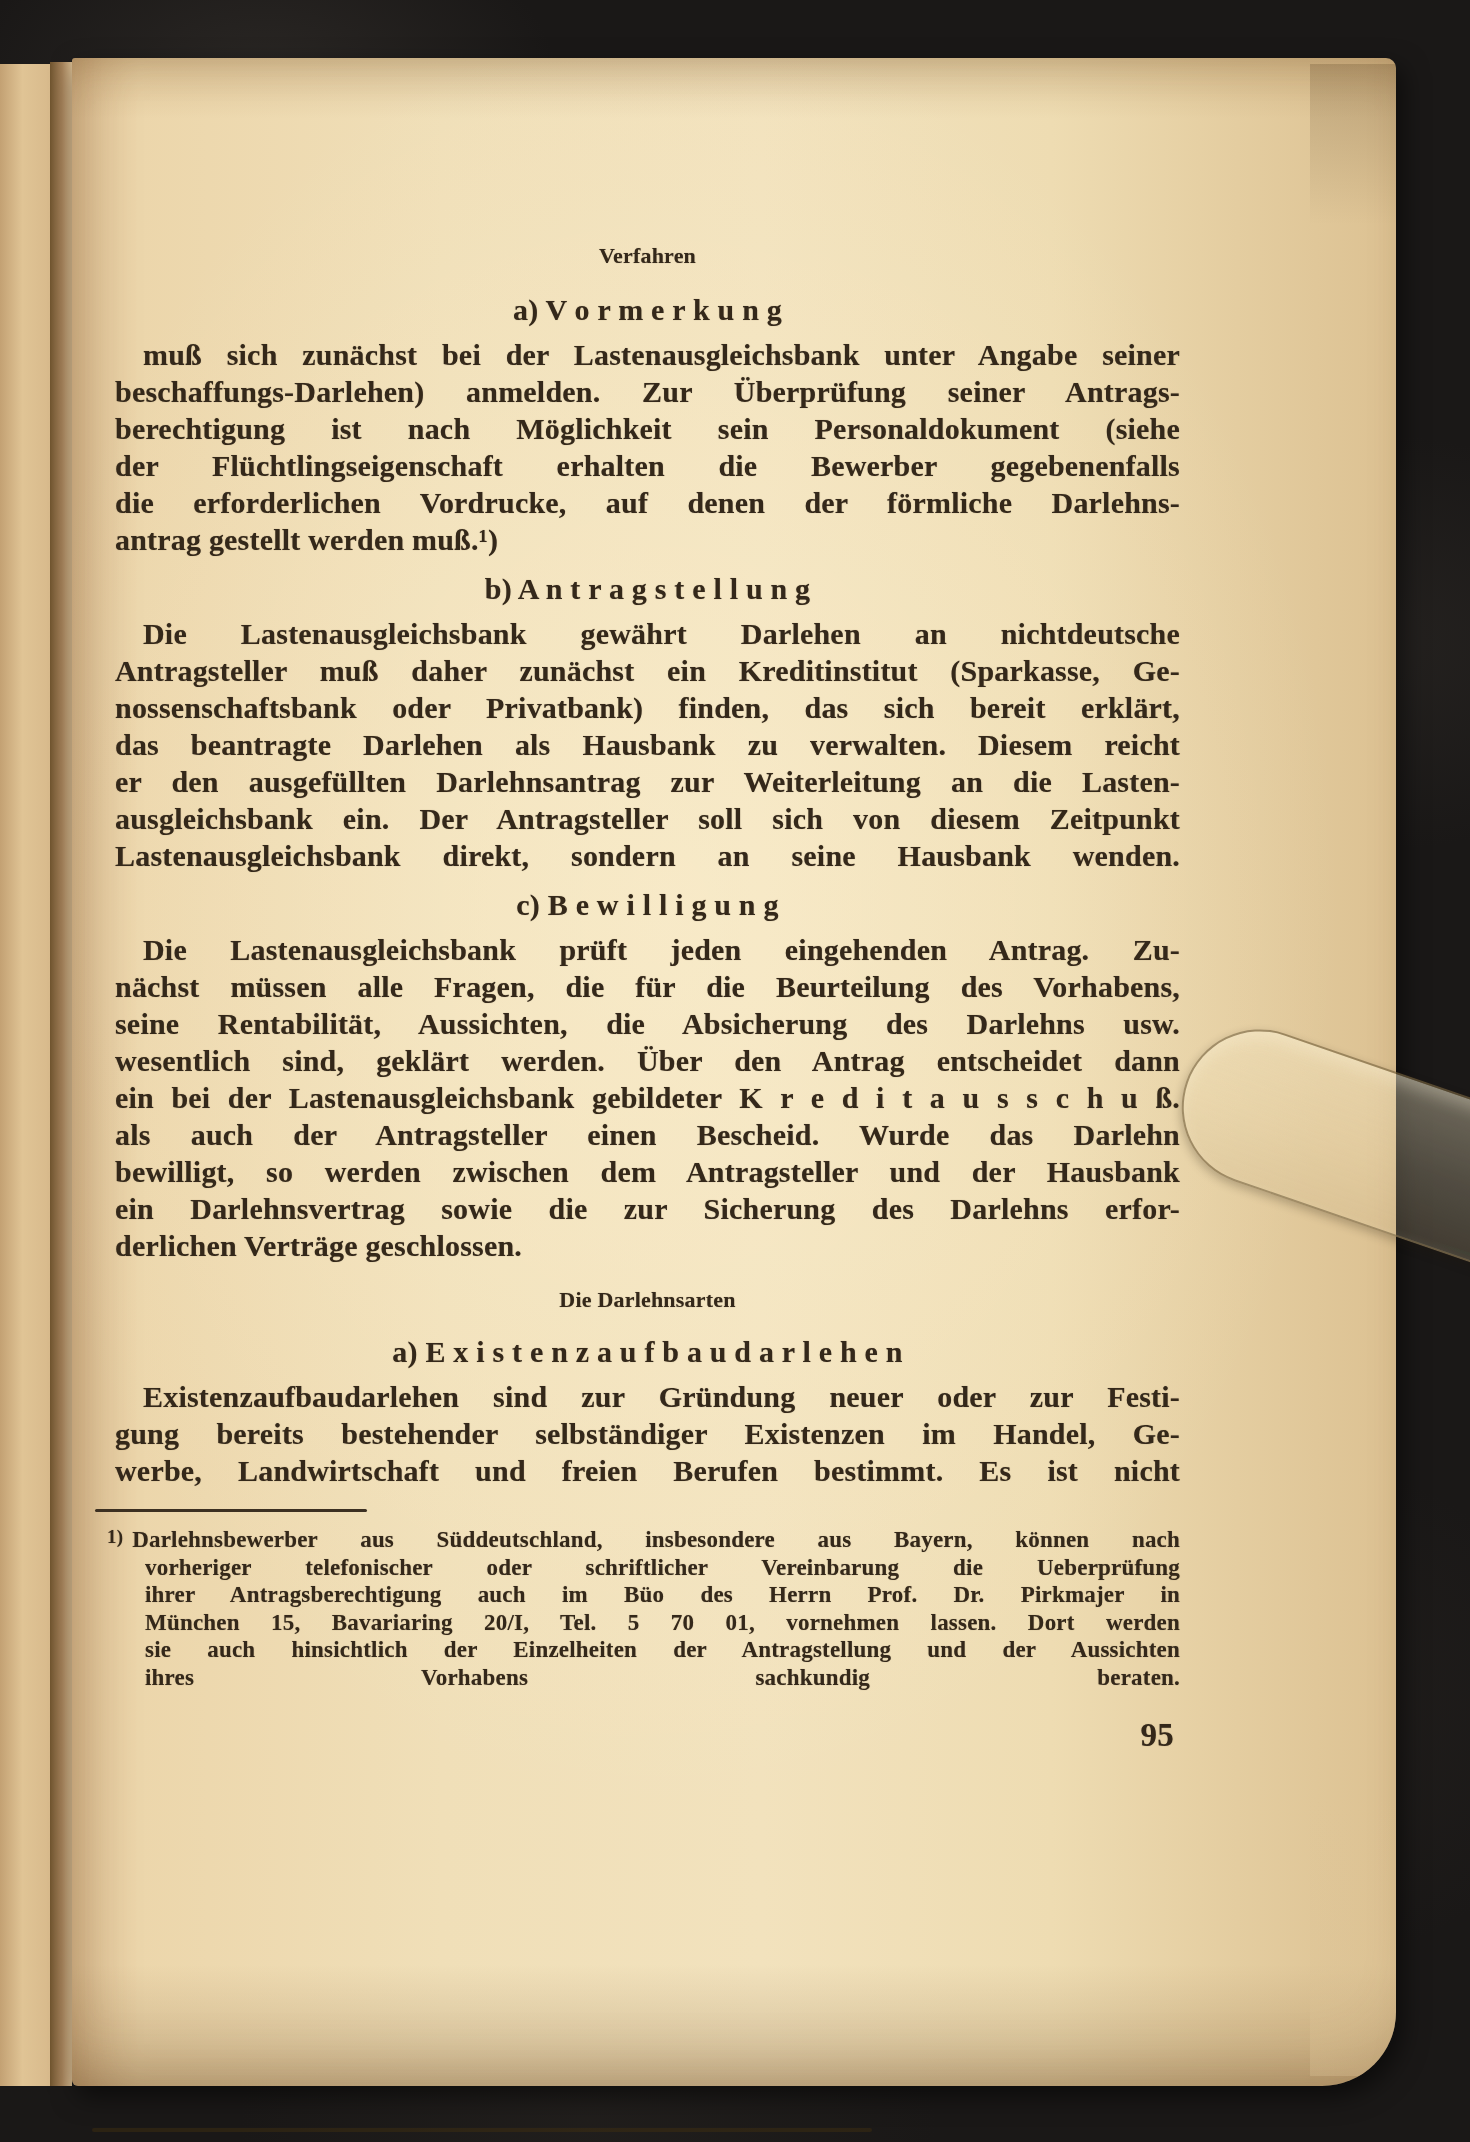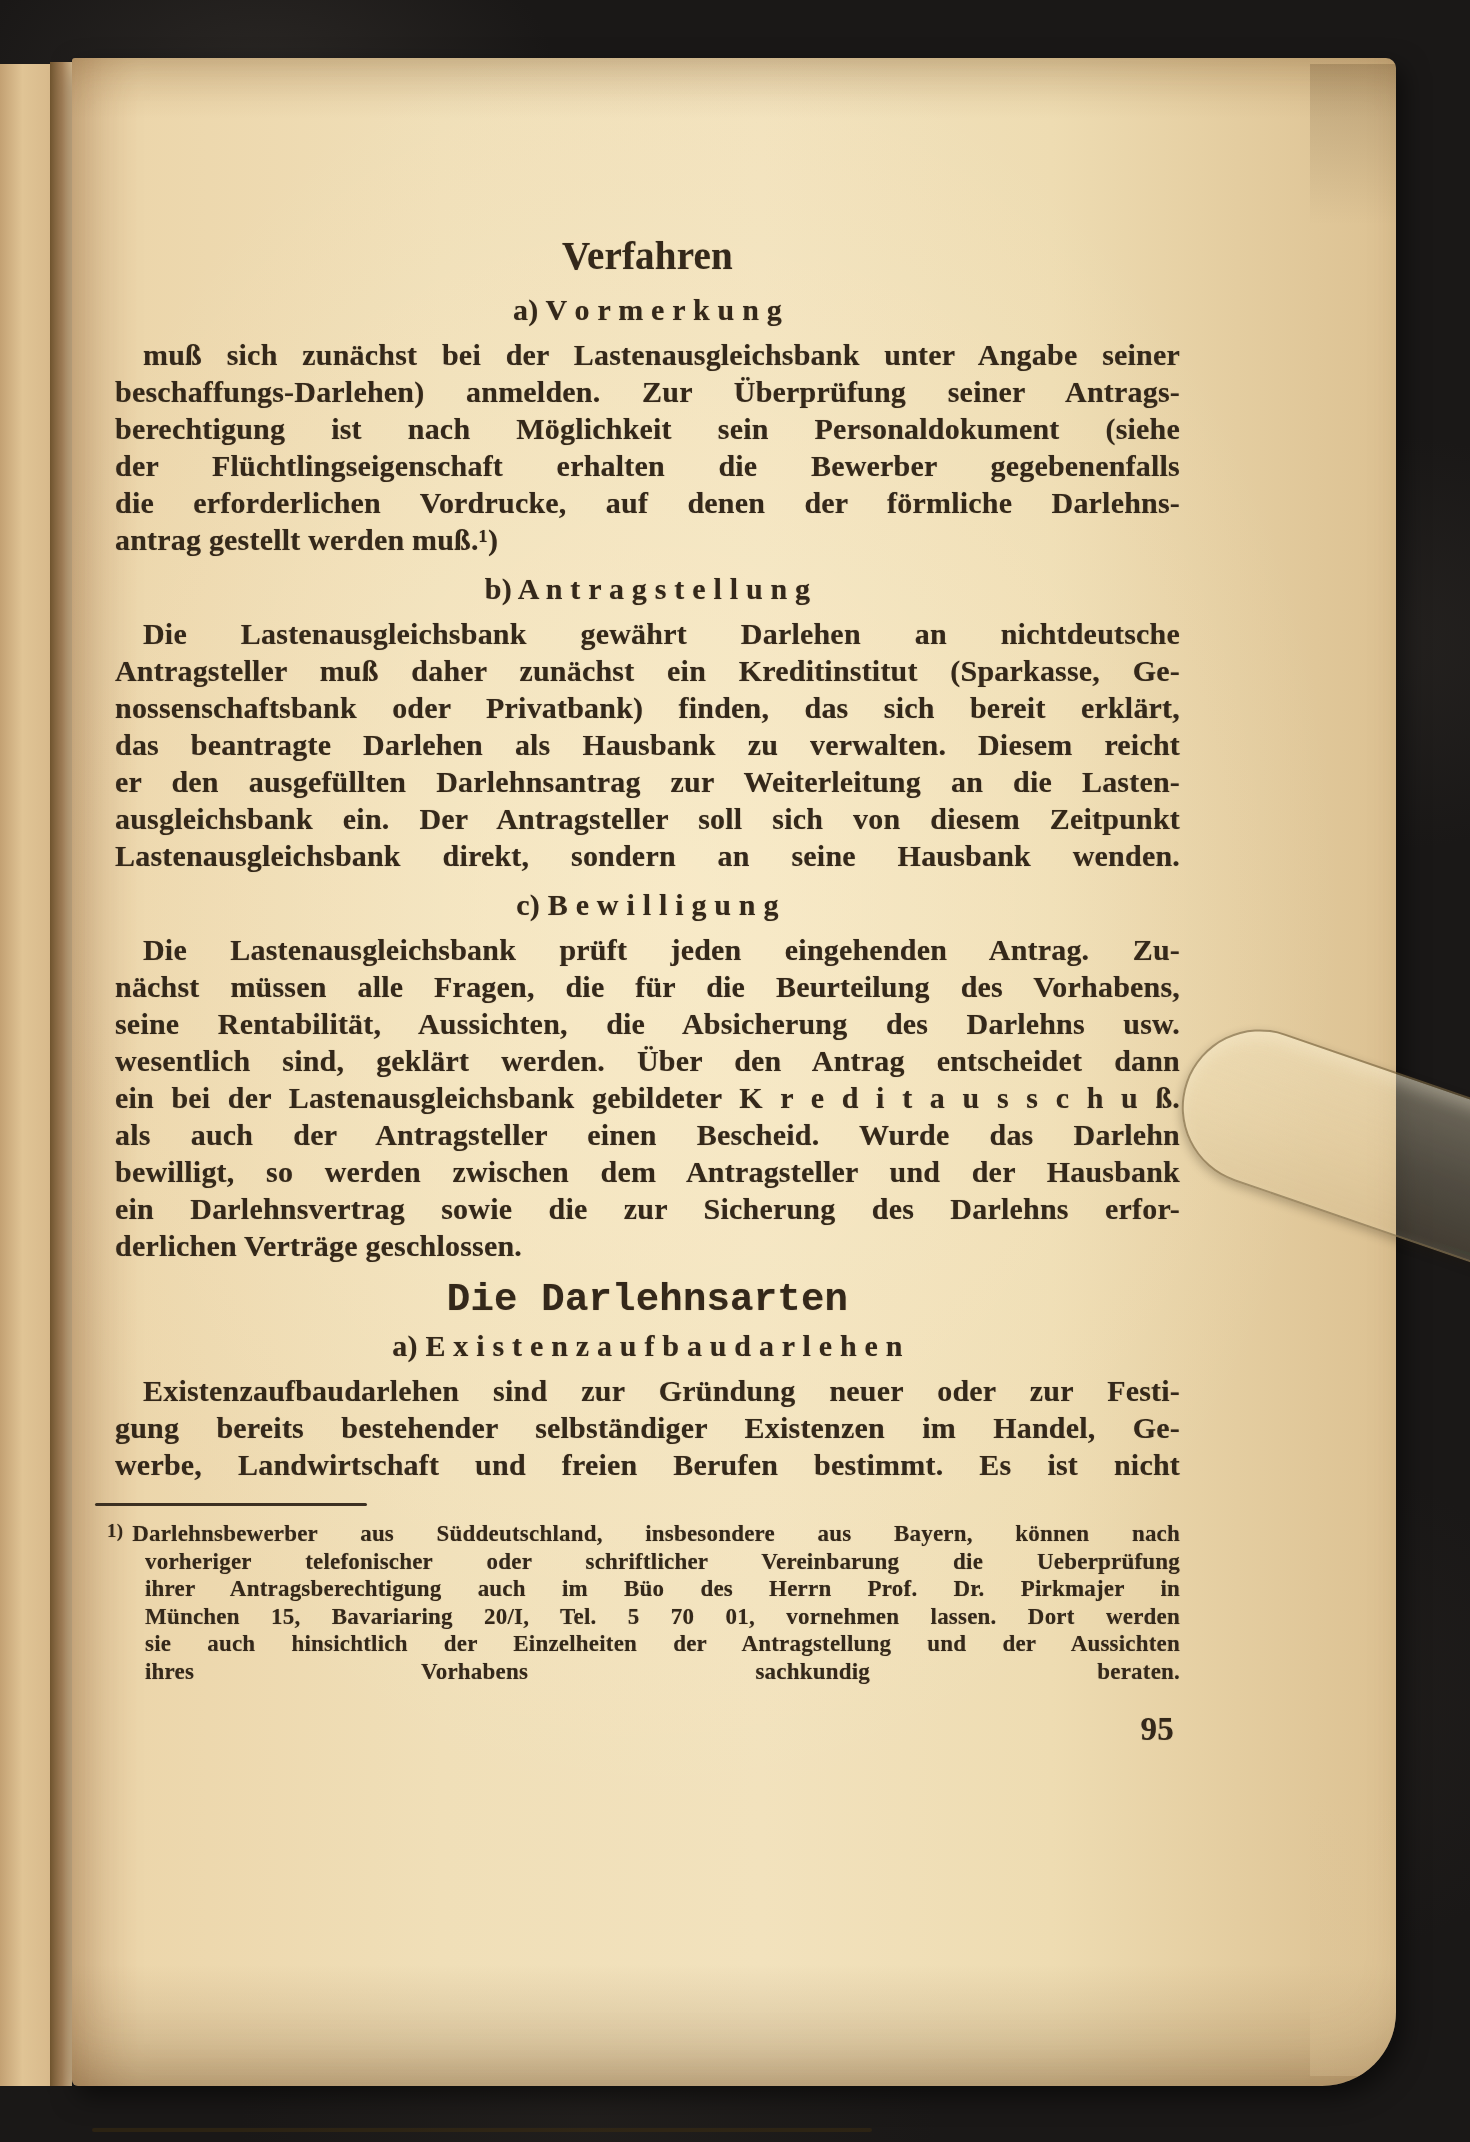--- a/index.html
+++ b/index.html
@@ -45,24 +45,24 @@
   .page-edge::before{
     content:"";position:absolute;inset:0;
     background:linear-gradient(180deg, rgba(90,65,35,.25) 0%, rgba(90,65,35,0) 8%, rgba(90,65,35,0) 86%, rgba(220,195,150,.35) 97%);
   }
   
   .content{
     position:absolute;left:115px;top:236px;width:1065px;
     color:#34281a;font-weight:bold;letter-spacing:.2px;
     text-shadow:0 0 1px rgba(54,40,22,.40);
   }
-  .h-main{font-size:39px;line-height:40px;text-align:center;margin:0 0 15px 0;}
+  .h-main{font-size:22px;line-height:40px;text-align:center;margin:0 0 15px 0;}
   .h-sub{font-size:30px;line-height:38px;text-align:center;margin:0 0 7px 0;}
   .mt{margin-top:12px;}
-  .h-dar{margin-top:16px;margin-bottom:7px;font-family:Liberation Mono, monospace;}
+  .h-dar{margin-top:16px;margin-bottom:13px;}
   .para .line{font-size:30px;line-height:37px;text-align:justify;text-align-last:justify;}
   .para .line:first-child{text-indent:28px;}
   .line.last-left{text-align-last:left;}
   .fnrule{height:3px;width:272px;margin:20px 0 11px -20px;background:#3c3022;border-radius:2px;}
   .footnote{padding-left:30px;font-size:23px;}
   .footnote .fn-line,.footnote .line{line-height:27.5px;text-align:justify;text-align-last:justify;}
   .fn-first{text-indent:-38px;}
   .fn-marker{font-size:.82em;vertical-align:4px;margin-right:9px;}
   .pagenum{margin-top:26px;font-size:33px;text-align:right;padding-right:6px;}
   

